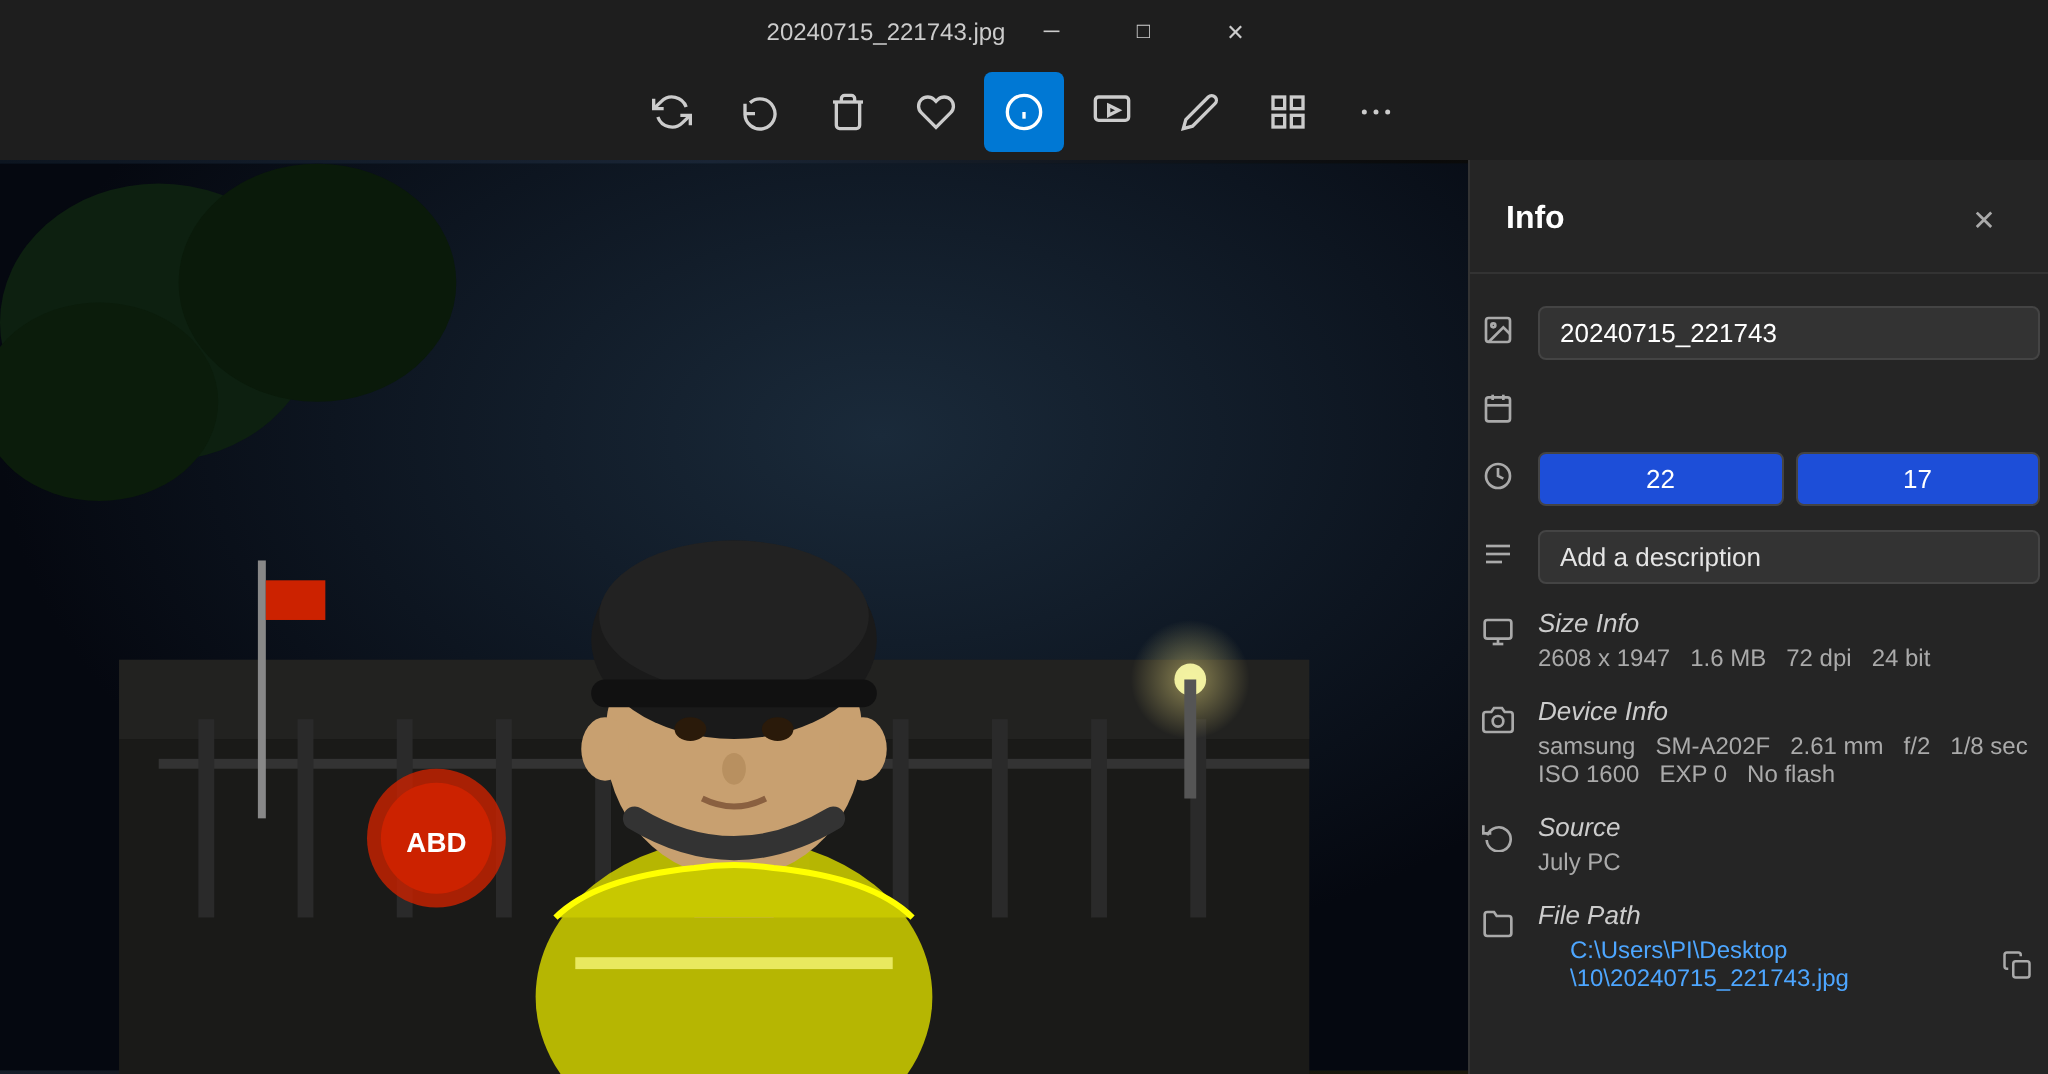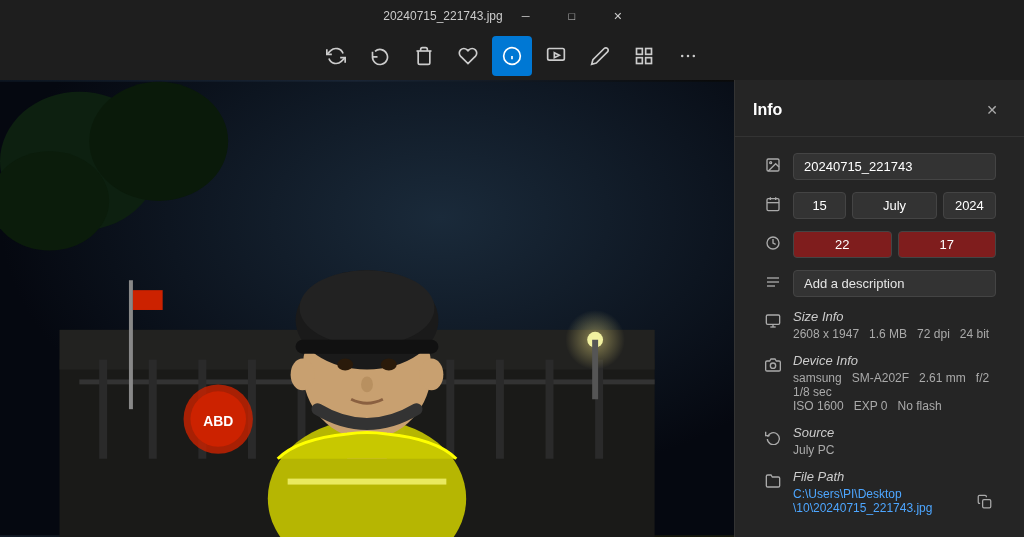--- a/index.html
+++ b/index.html
@@ -141,21 +141,21 @@
       border: none;
     }
 
     
     .info-body {
       padding: 10px 0;
     }
     .info-row {
       display: flex;
       align-items: flex-start;
-      padding: 6px 28px;
+      padding: 6px 4px;
       gap: 10px;
     }
     .info-icon {
       width: 20px;
       height: 20px;
       display: flex;
       align-items: center;
       justify-content: center;
       color: #aaaaaa;
       font-size: 14px;
@@ -197,21 +197,21 @@
       flex: 2;
     }
 
     
     .time-row {
       display: flex;
       gap: 6px;
       align-items: center;
     }
     .time-cell {
-      background: #7f1d1d;
+      background: #1d4ed8;
       border: 1px solid #444;
       border-radius: 4px;
       padding: 5px 10px;
       color: #ffffff;
       font-size: 13px;
       text-align: center;
       flex: 1;
     }
 
     
@@ -241,20 +241,21 @@
       color: #4da6ff;
       font-size: 12px;
       text-decoration: none;
       display: block;
     }
 
     .info-row-with-copy {
       display: flex;
       align-items: flex-start;
       justify-content: space-between;
+      margin-left: 16px;
     }
     .copy-btn {
       width: 24px;
       height: 24px;
       display: flex;
       align-items: center;
       justify-content: center;
       color: #aaaaaa;
       cursor: pointer;
       font-size: 14px;
@@ -455,27 +456,20 @@
 
       <div class="info-row">
         <div class="info-icon">
           <svg width="16" height="16" viewBox="0 0 24 24" fill="none" stroke="#aaa" stroke-width="2">
             <rect x="3" y="4" width="18" height="18" rx="2"></rect>
               <line x1="16" y1="2" x2="16" y2="6"></line>
               <line x1="8" y1="2" x2="8" y2="6"></line>
               <line x1="3" y1="10" x2="21" y2="10"></line>
           </svg>
         </div>
-        <div class="info-content">
-          <div class="date-row">
-            <div class="date-cell">15</div>
-            <div class="date-cell month">July</div>
-            <div class="date-cell">2024</div>
-          </div>
-        </div>
       </div>
 
       <div class="info-row">
         <div class="info-icon">
           <svg width="16" height="16" viewBox="0 0 24 24" fill="none" stroke="#aaa" stroke-width="2">
             <circle cx="12" cy="12" r="9"></circle>
               <polyline points="12,6 12,12 16,14"></polyline>
           </svg>
         </div>
         <div class="info-content">

